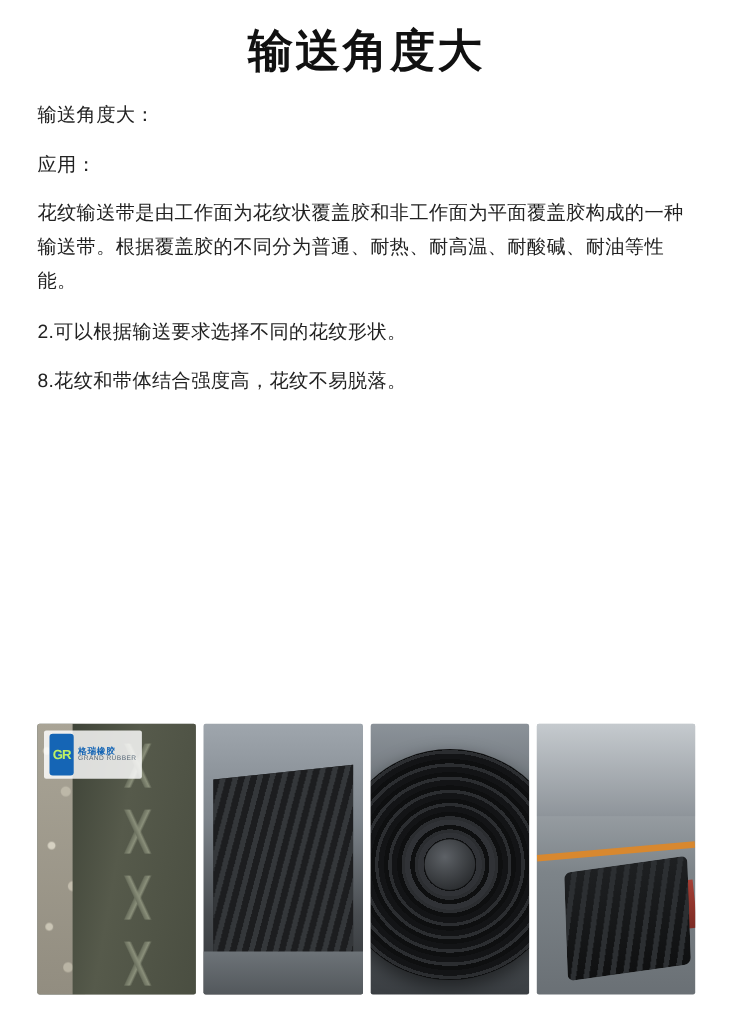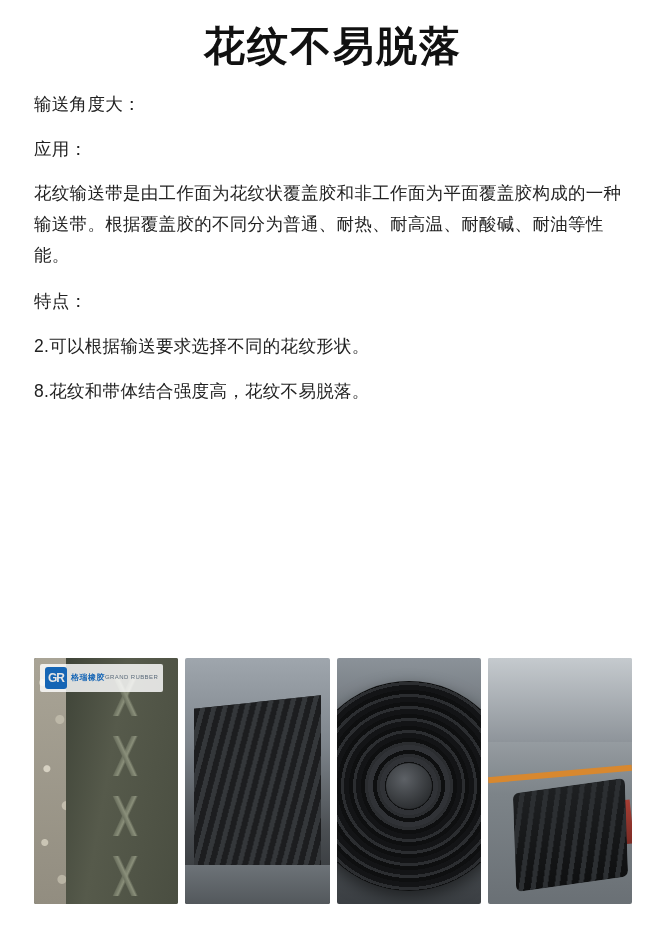--- a/index.html
+++ b/index.html
@@ -177,59 +177,59 @@
     top: 6px;
     display: flex;
     align-items: center;
     gap: 4px;
     background: rgba(255,255,255,0.82);
     padding: 3px 5px;
     border-radius: 2px;
   }
   .wm-badge {
     width: 22px;
-    height: 22px;
+    height: 38px;
     border-radius: 3px;
     background: #1565b5;
-    color: #e5e5e5;
+    color: #bef264;
     font-size: 12px;
     font-weight: 700;
     display: flex;
     align-items: center;
     justify-content: center;
     letter-spacing: -1px;
   }
   .wm-text {
     display: flex;
+    flex-direction: column;
     line-height: 1.05;
   }
   .wm-cn {
     font-size: 8px;
     color: #1565b5;
     font-weight: 700;
     letter-spacing: 0.5px;
   }
   .wm-en {
     font-size: 6px;
     color: #5a6a7a;
     letter-spacing: 0.4px;
   }
 </style>
 </head>
 <body>
 
 <div class="page">
 
-  <h1 class="doc-title">花纹不易脱落</h1>
+  <h1 class="doc-title">输送角度大</h1>
 
   <div class="body-text">
     <p class="para heading-line">输送角度大：</p>
     <p class="para heading-line">应用：</p>
     <p class="para">花纹输送带是由工作面为花纹状覆盖胶和非工作面为平面覆盖胶构成的一种输送带。根据覆盖胶的不同分为普通、耐热、耐高温、耐酸碱、耐油等性能。</p>
-    <p class="para heading-line">特点：</p>
     <p class="para tight">2.可以根据输送要求选择不同的花纹形状。</p>
     <p class="para tight">8.花纹和带体结合强度高，花纹不易脱落。</p>
   </div>
 
   <div class="gallery">
 
     <div class="photo photo-1">
       <div class="gravel"></div>
       <div class="belt">
         <div class="chev" style="top:18px;"></div>

